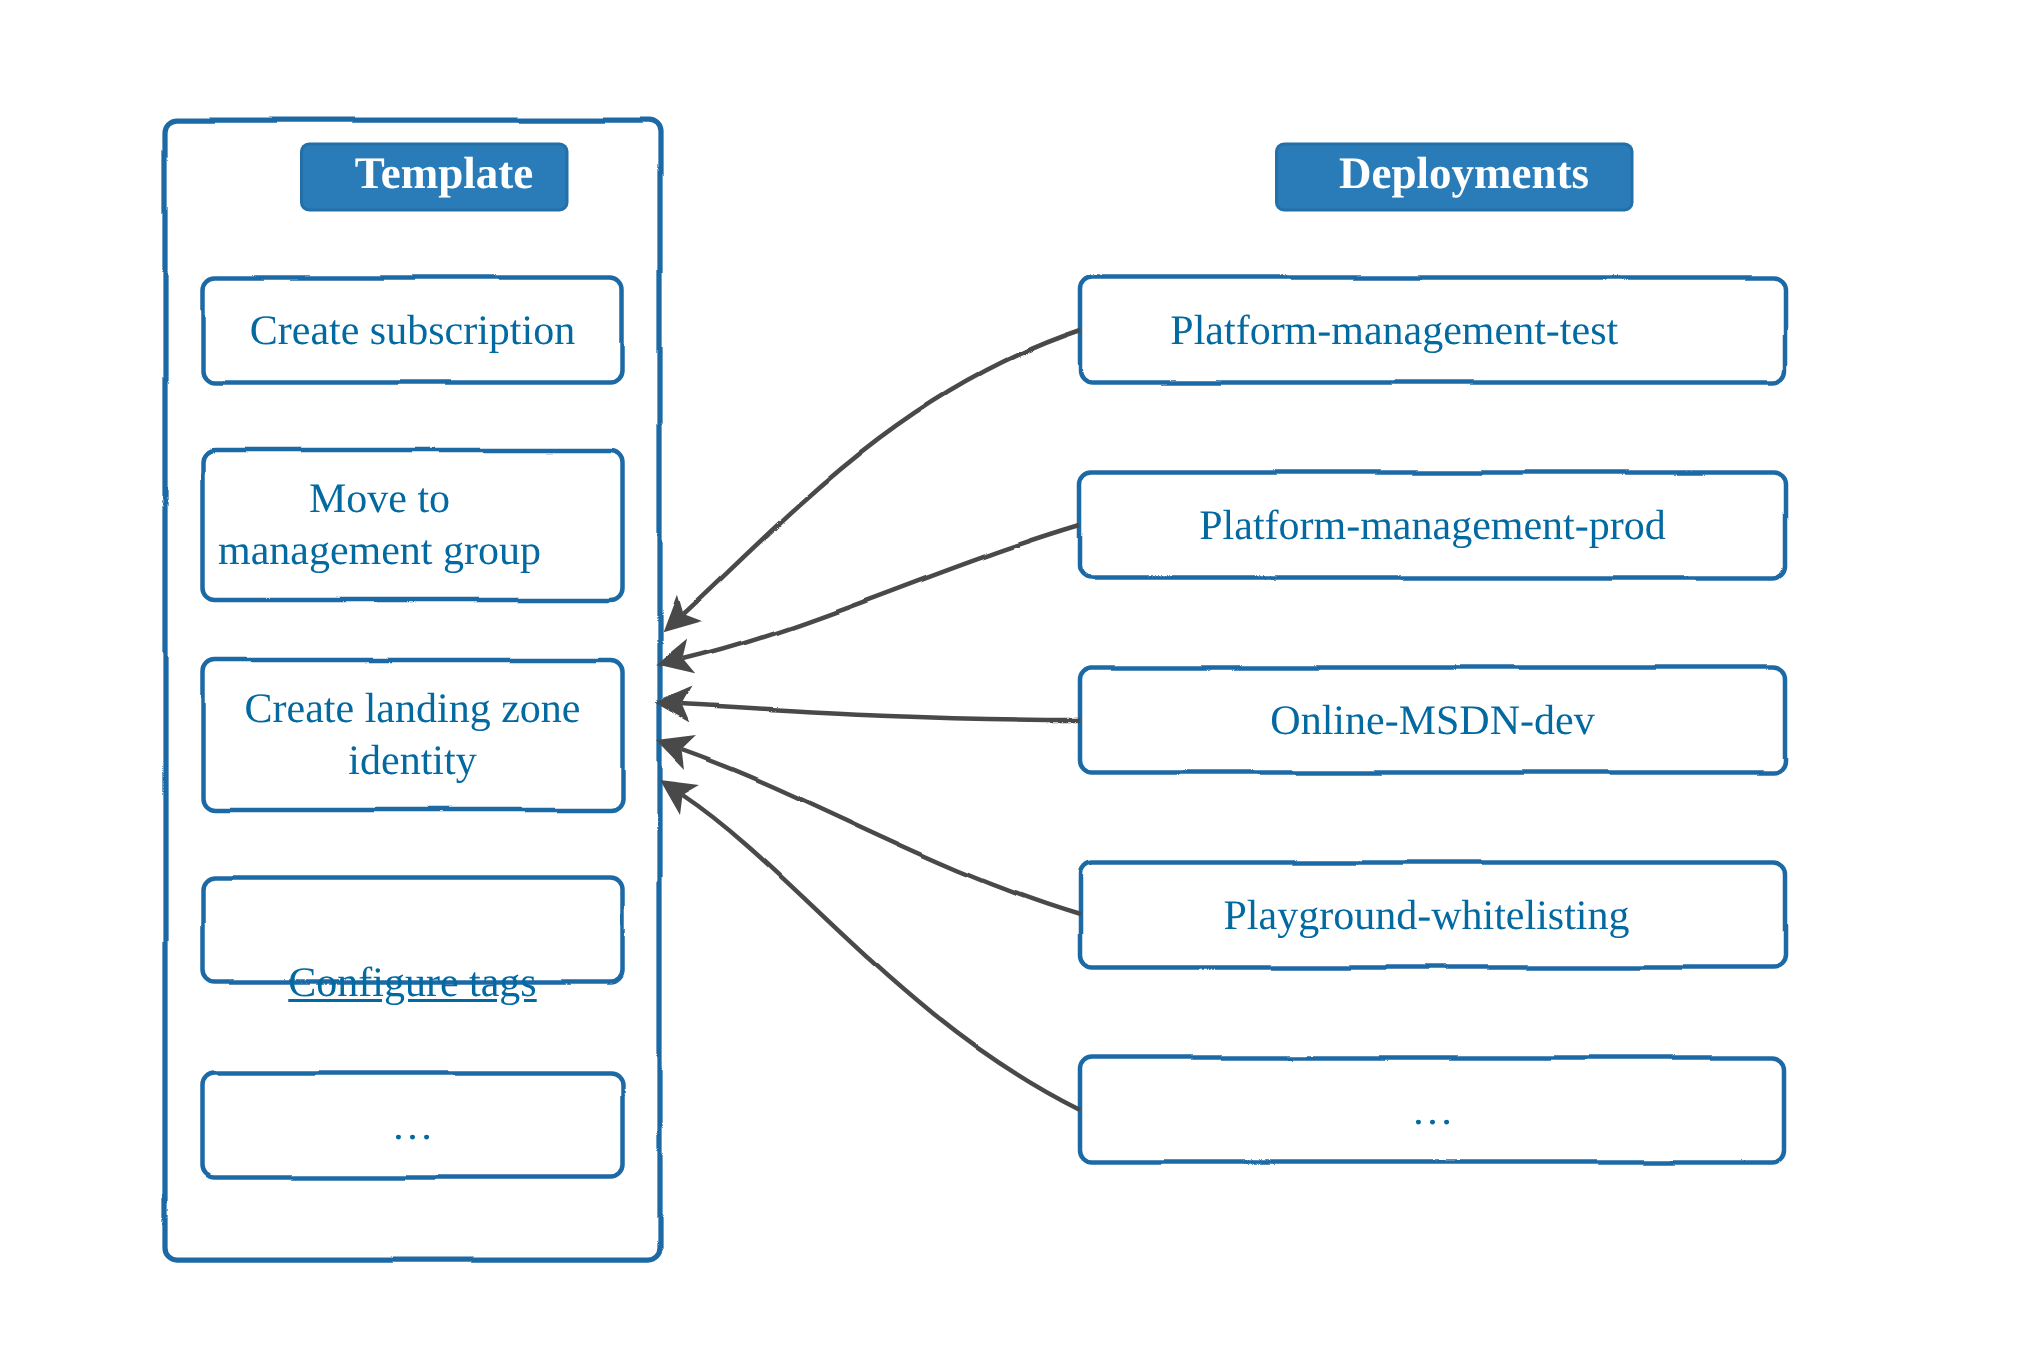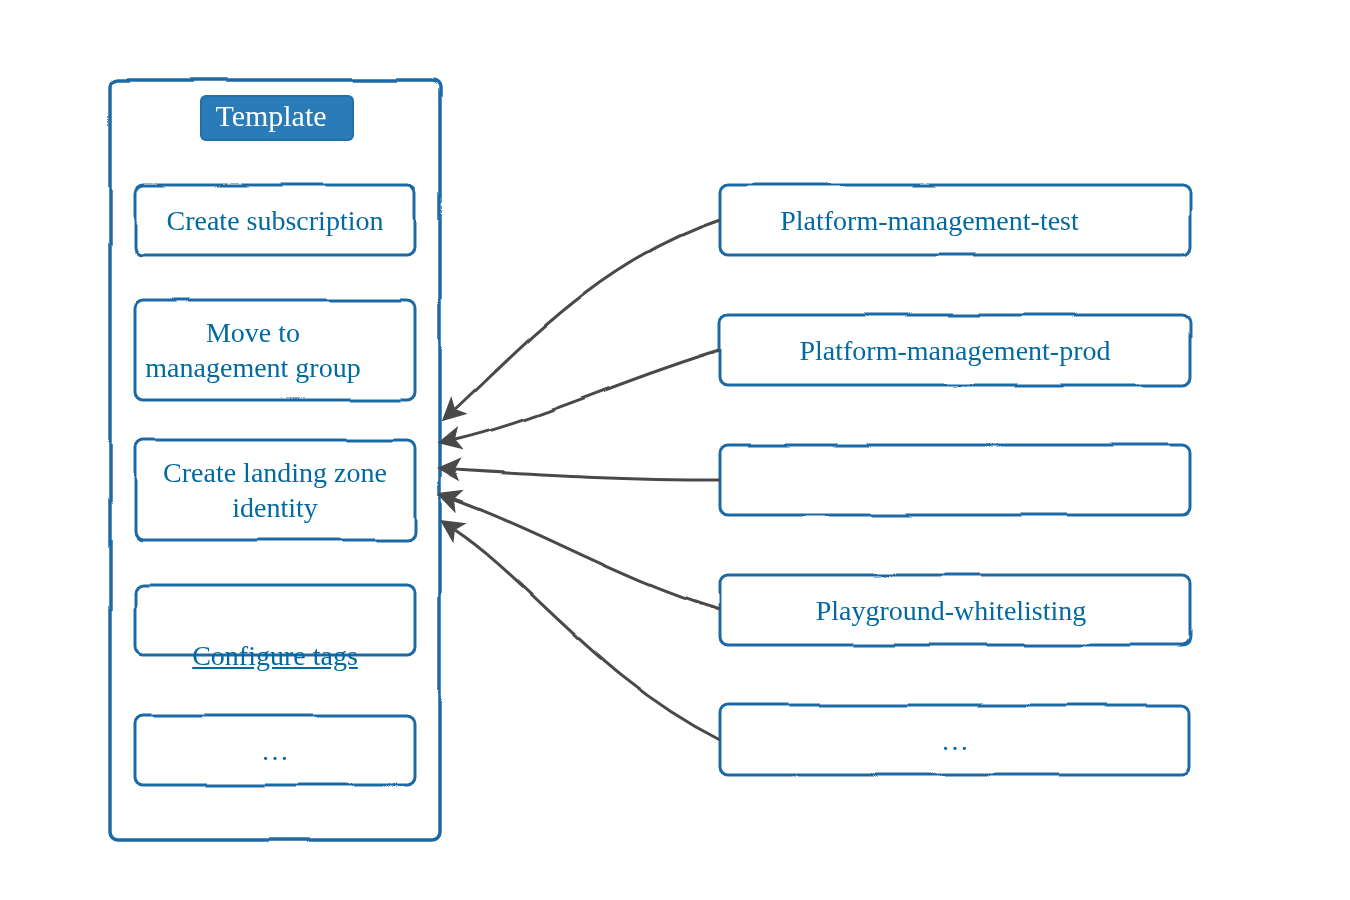--- a/index.html
+++ b/index.html
@@ -21,25 +21,26 @@
     top: 0;
     width: 1350px;
     height: 900px;
     pointer-events: none;
   }
   .box-title {
     position: absolute;
     color: #ffffff;
     font-size: 30px;
     text-align: center;
-    padding: 4px 18px 8px 6px;
+    padding: 4px 18px 8px 31px;
     border-radius: 6px;
     font-family: Georgia, 'Times New Roman', serif;
     background: #2a7cb8;
     box-shadow: inset 0 0 0 2px rgba(0,40,80,0.15);
+    font-weight: bold;
   }
   .item {
     position: absolute;
     color: #0369a1;
     font-size: 28px;
     text-align: center;
     display: flex;
     align-items: center;
     justify-content: center;
     line-height: 1.25;
@@ -82,25 +83,27 @@
       <path d="M720,220 C600,260 520,350 455,410"></path>
       <path d="M720,350 C620,380 540,420 455,440"></path>
       <path d="M720,480 C620,480 540,475 455,470"></path>
       <path d="M720,610 C620,580 540,530 455,500"></path>
       <path d="M720,740 C600,680 530,580 455,530"></path>
     </g>
   </svg>
 
   <div class="box-title" style="left:200px; top:95px; width:130px;">Template</div>
 
+  <div class="box-title" style="left:850px; top:95px; width:190px;">Deployments</div>
 
   <div class="item" style="left:135px; top:185px; width:280px; height:70px;">Create subscription</div>
   <div class="item" style="left:135px; top:300px; width:236px; height:100px;">Move to management group</div>
   <div class="item" style="left:135px; top:440px; width:280px; height:100px;">Create landing zone identity</div>
   <div class="item" style="left:135px; top:620px; width:280px; height:70px;text-decoration:underline;">Configure tags</div>
   <div class="item" style="left:135px; top:715px; width:280px; height:70px;">…</div>
 
   <div class="item" style="left:720px; top:185px; width:419px; height:70px;">Platform-management-test</div>
   <div class="item" style="left:720px; top:315px; width:470px; height:70px;">Platform-management-prod</div>
+  <div class="item" style="left:720px; top:445px; width:470px; height:70px;">Online-MSDN-dev</div>
   <div class="item" style="left:720px; top:575px; width:462px; height:70px;">Playground-whitelisting</div>
   <div class="item" style="left:720px; top:705px; width:470px; height:70px;">…</div>
 
 </div>
 
 </body></html>

